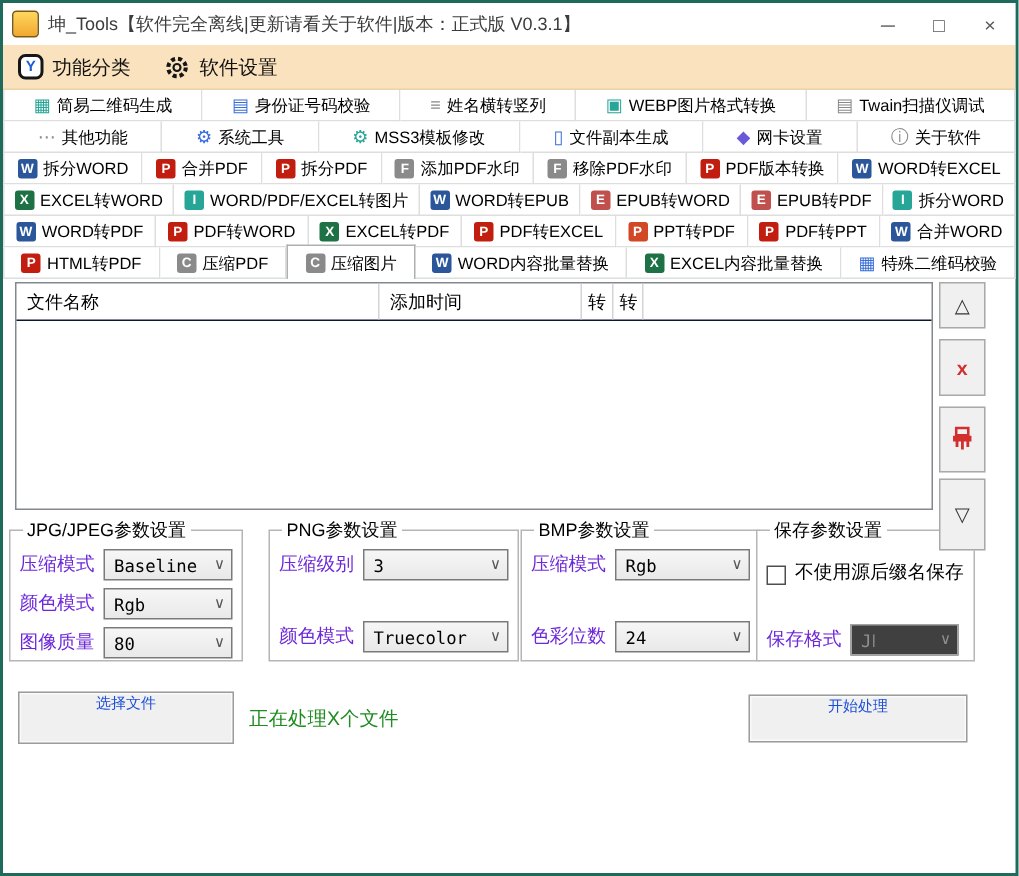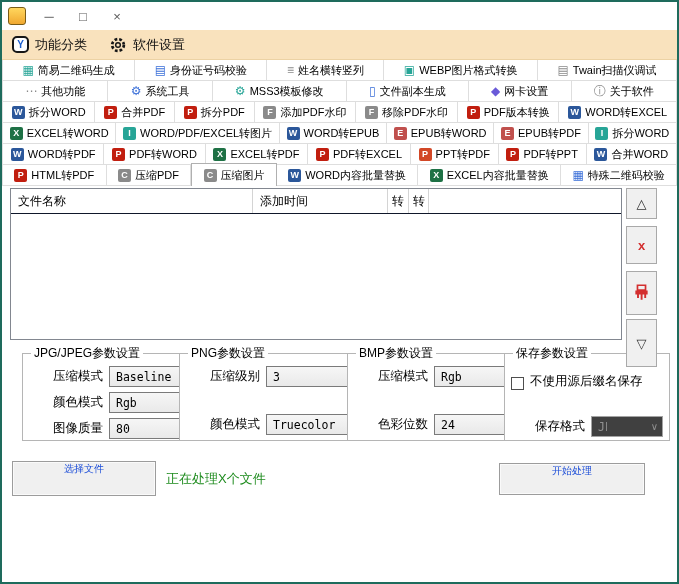--- a/index.html
+++ b/index.html
@@ -45,29 +45,29 @@
   .side-btn { position:absolute; left:624px; width:31px; background:#f0f0f0; border:1px solid #a9a9a9;
               display:flex; align-items:center; justify-content:center; z-index:5; }
   .sb-up   { top:186px; height:31px; font-size:13px; color:#333; }
   .sb-x    { top:224px; height:38px; font-size:13px; font-weight:bold; color:#d32f2f; }
   .sb-clear{ top:269px; height:44px; }
   .sb-down { top:317px; height:48px; font-size:13px; color:#333; }
 
   
   fieldset { position:absolute; top:343px; height:96px; border:1px solid #b5b5b5; padding:4px 6px 0 6px; background:#fff; }
   legend { font-size:12px; color:#000; padding:0 3px; margin-left:2px; }
-  .g-jpg { left:20px;   width:149px; }
+  .g-jpg { left:4px;   width:149px; }
   .g-png { left:177px; width:165px; }
   .g-bmp { left:345px; width:151px; }
   .g-save{ left:502px; width:139px; }
   .frow { display:flex; align-items:center; height:21px; }
   .g-jpg  .frow + .frow { margin-top:5px; }
   .g-png  .frow + .frow { margin-top:27px; }
   .g-bmp  .frow + .frow { margin-top:27px;justify-content:center; }
-  .flabel { font-size:12.5px; color:#000000; margin-right:6px; white-space:nowrap;margin-left:24px; }
+  .flabel { font-size:12.5px; color:#6d28d9; margin-right:6px; white-space:nowrap; }
   .select { height:21px; border:1px solid #7a7a7a; background:linear-gradient(#f6f6f6,#e9e9e9);
             display:flex; align-items:center; padding:0 4px 0 6px; }
   .g-jpg .select { width:86px; } .g-png .select { width:97px; } .g-bmp .select { width:90px; } .g-save .select { width:72px; }
   .sval { flex:1 1 auto; font-size:11.5px; font-family:"DejaVu Sans Mono",monospace; color:#000; overflow:hidden; white-space:nowrap; }
   .chev { font-size:10px; color:#555; flex:0 0 auto; }
   .select.disabled { background:#404040; border-color:#a3a3a3;gap:44px; }
   .select.disabled .sval, .select.disabled .chev { color:#909090; }
   .chk-row { display:flex; align-items:flex-end; height:20px; margin-top:4px; }
   .chk-box { width:13px; height:13px; border:1px solid #4e4e4e; background:#fff; margin-right:6px; flex:0 0 auto; }
   .chk-label { font-size:12.5px; color:#000; white-space:nowrap; }
@@ -80,20 +80,21 @@
   .btn-start  { left:497px; top:461px; width:146px; height:32px; }
   .status-text { position:absolute; left:164px; top:468px; font-size:13px; color:#1f8c1f; white-space:nowrap; }
 </style>
 </head>
 <body>
 
 <div class="window">
 
   <div class="titlebar">
     <span class="app-icon"></span>
+    <span class="title-text">坤_Tools【软件完全离线|更新请看关于软件|版本：正式版 V0.3.1】</span>
     <span class="win-btn">─</span>
     <span class="win-btn">□</span>
     <span class="win-btn">×</span>
   </div>
 
   <div class="toolbar">
     <div class="tool-item">
       <span class="hex-icon">Y</span>
       <span>功能分类</span>
     </div>

